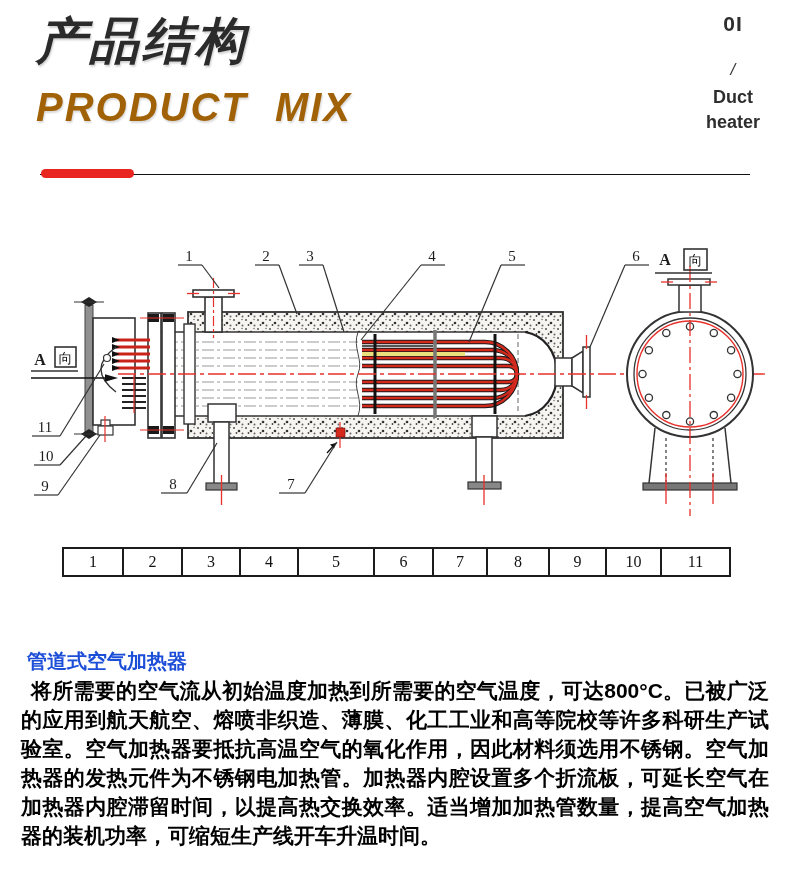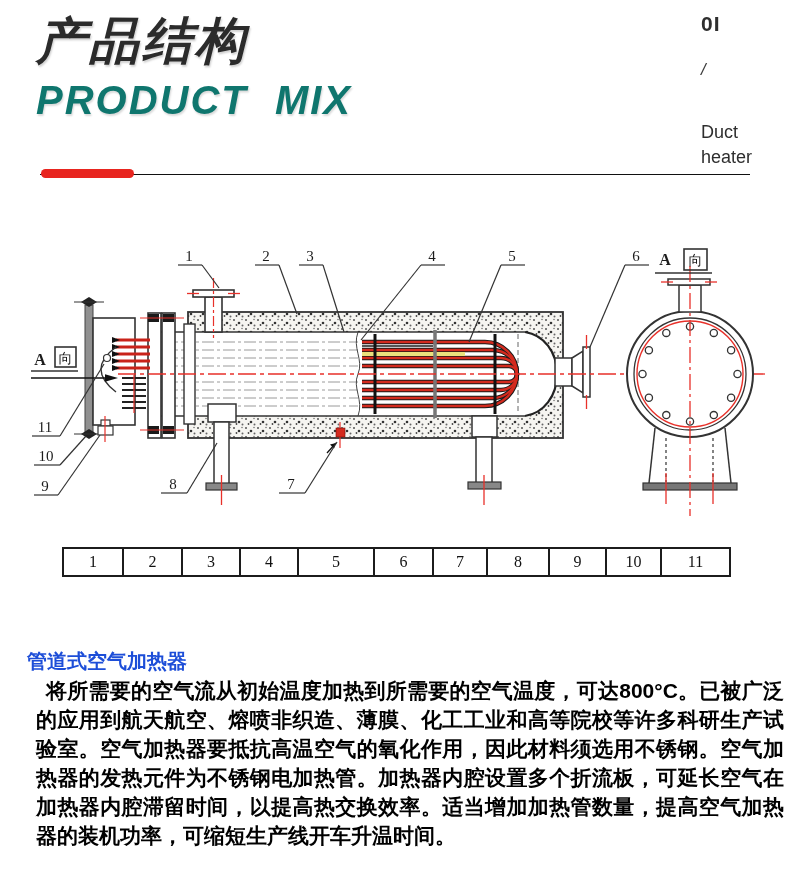--- a/index.html
+++ b/index.html
@@ -1,36 +1,36 @@
 <!DOCTYPE html>
 <html><head>
 <meta charset="utf-8">
 <style>
   html,body{margin:0;padding:0;background:#ffffff;}
   .page{position:relative;width:790px;height:872px;background:#fff;overflow:hidden;
         font-family:"Liberation Sans","DejaVu Sans",sans-serif;color:#222;}
   
   .title-cn{position:absolute;left:36px;top:8px;font-size:50px;font-weight:900;font-style:italic;
             letter-spacing:3px;color:#2b2b2b;text-shadow:1px 2px 2px rgba(0,0,0,0.18);}
-  .title-en{position:absolute;left:36px;top:78px;font-size:40px;font-weight:800;font-style:italic;
-            letter-spacing:2px;word-spacing:14px;color:#0f766e;text-shadow:1px 2px 2px rgba(0,0,0,0.15);}
-  .head-right{position:absolute;right:38px;top:12px;text-align:left;color:#2e2e2e;}
+  .title-en{position:absolute;left:36px;top:85px;font-size:40px;font-weight:800;font-style:italic;
+            letter-spacing:2px;word-spacing:14px;color:#a16207;text-shadow:1px 2px 2px rgba(0,0,0,0.15);}
+  .head-right{position:absolute;right:30px;top:12px;text-align:center;color:#2e2e2e;}
   .page-num{font-size:21px;font-weight:800;letter-spacing:1px;}
   .slash{font-size:17px;font-style:italic;margin-top:24px;color:#3a3a3a;}
-  .prod-en{font-size:18px;font-weight:400;margin-top:40px;line-height:25px;}
+  .prod-en{font-size:18px;font-weight:700;margin-top:5px;line-height:25px;}
   .rule{position:absolute;left:40px;top:174px;width:710px;height:1px;background:#111;}
   .rule-red{position:absolute;left:41px;top:169px;width:93px;height:9px;border-radius:5px;background:#e8251f;}
   
   .parts-table{position:absolute;left:62px;top:547px;border-collapse:collapse;table-layout:fixed;}
   .parts-table td{border:2px solid #1c1c1c;text-align:center;padding:0;background:#fff;}
   .parts-table .num td{height:26px;font-family:"Liberation Serif","DejaVu Serif",serif;font-size:16px;color:#111;}
   .parts-table .lbl td{height:27px;font-size:16px;font-weight:700;color:#000;}
   
   .section-heading{position:absolute;left:27px;top:648px;font-size:20px;font-weight:800;color:#1d4ed8;}
-  .body-text{position:absolute;left:36px;top:676px;width:748px;font-size:21px;font-weight:700;
+  .body-text{position:absolute;left:21px;top:676px;width:748px;font-size:21px;font-weight:700;
              line-height:29px;color:#000;text-align:justify;text-indent:10px;}
   
   .diagram{position:absolute;left:28px;top:228px;}
   .diagram text{font-family:"Liberation Serif","DejaVu Serif",serif;}
   .callout{font-size:15px;fill:#1c1c1c;}
   .viewlab{font-size:16px;font-weight:bold;fill:#1c1c1c;}
   .cjk{font-family:"Liberation Sans","DejaVu Sans",sans-serif;font-size:14px;fill:#1c1c1c;}
 </style>
 </head>
 <body>

